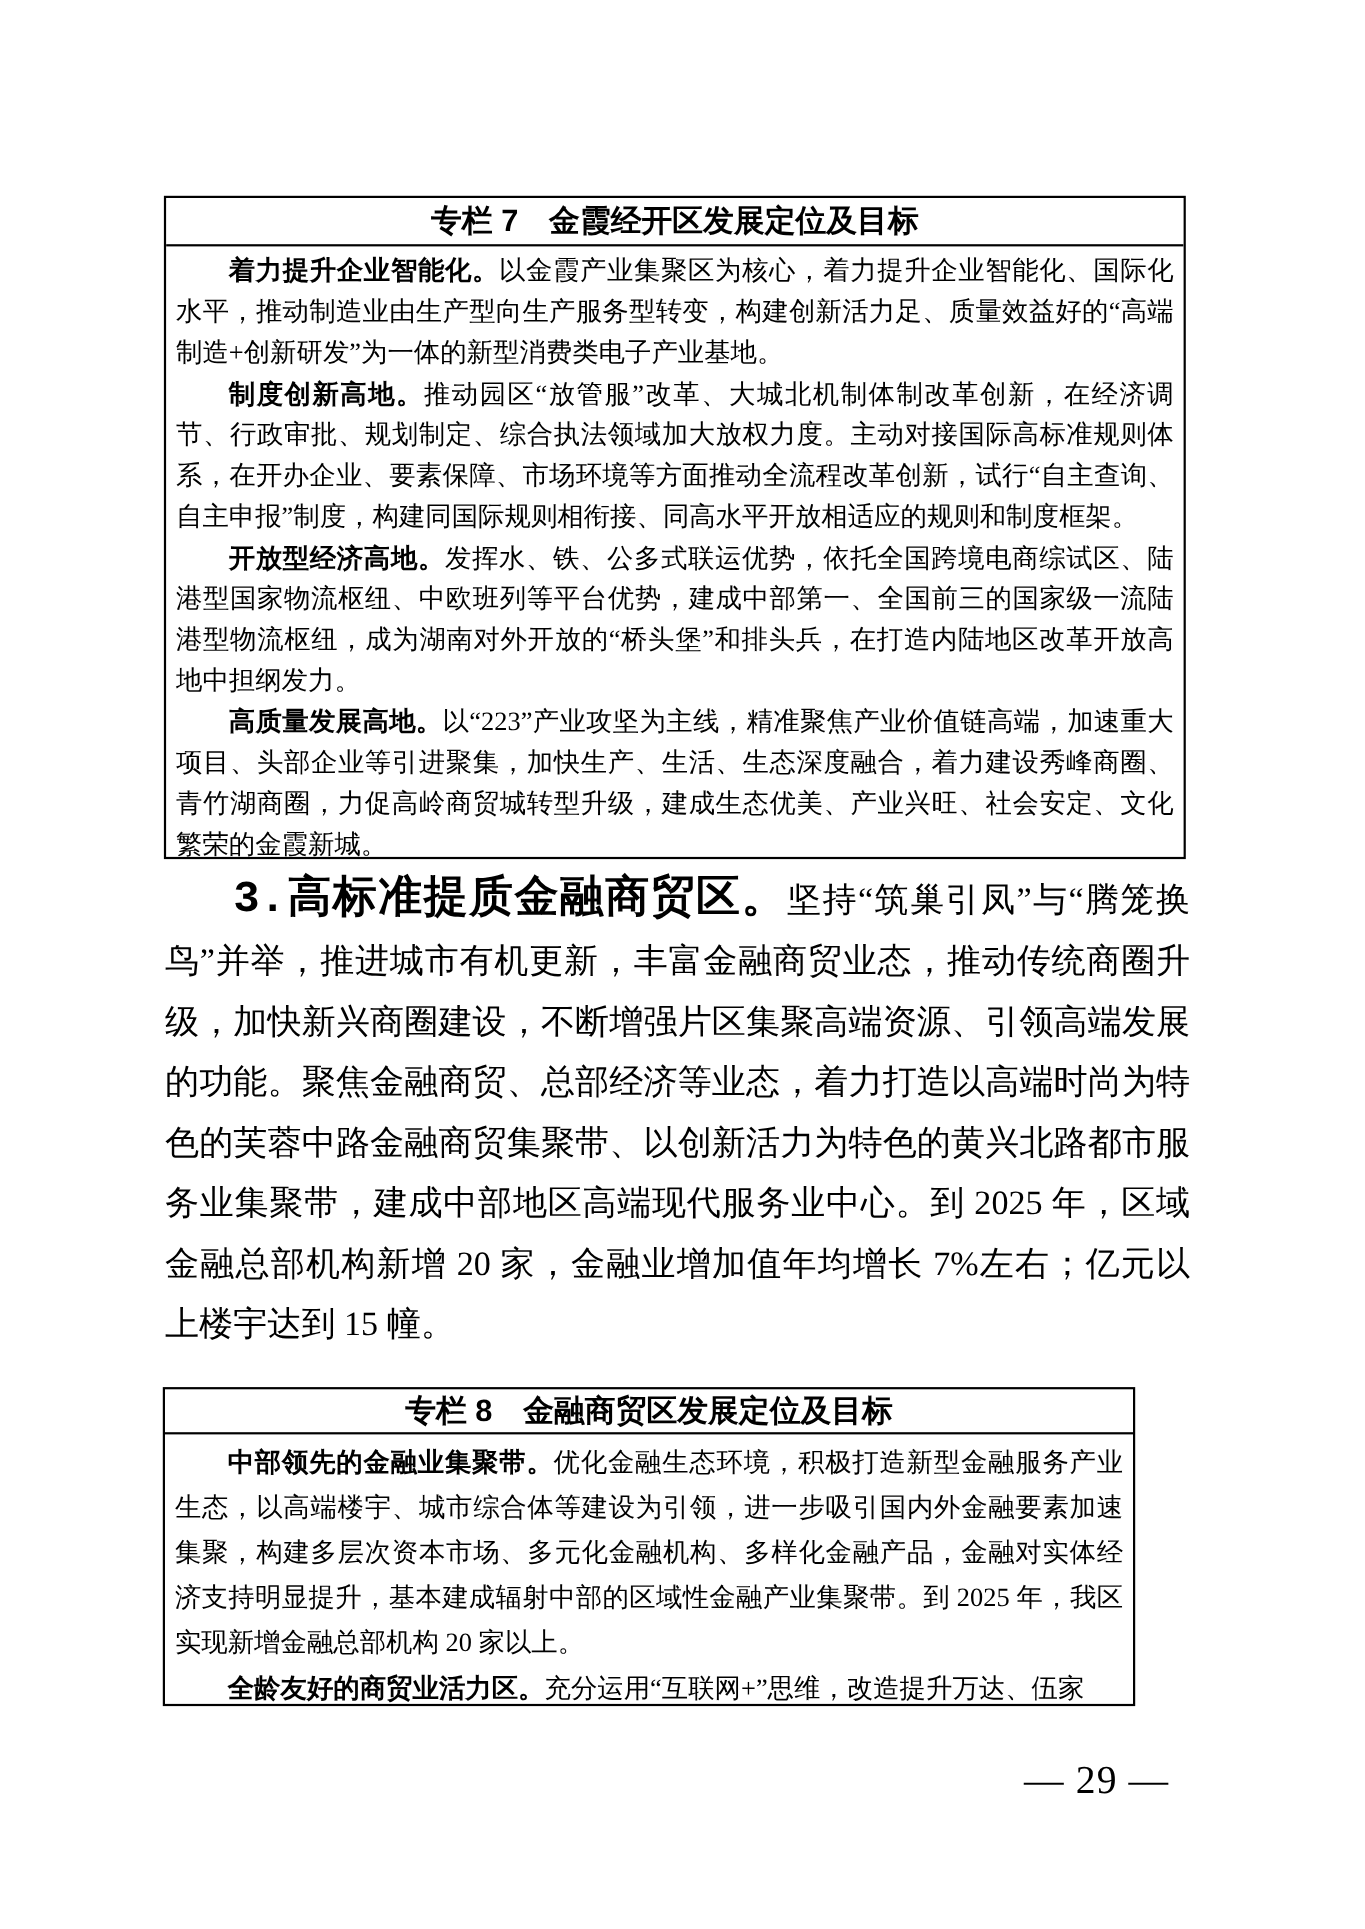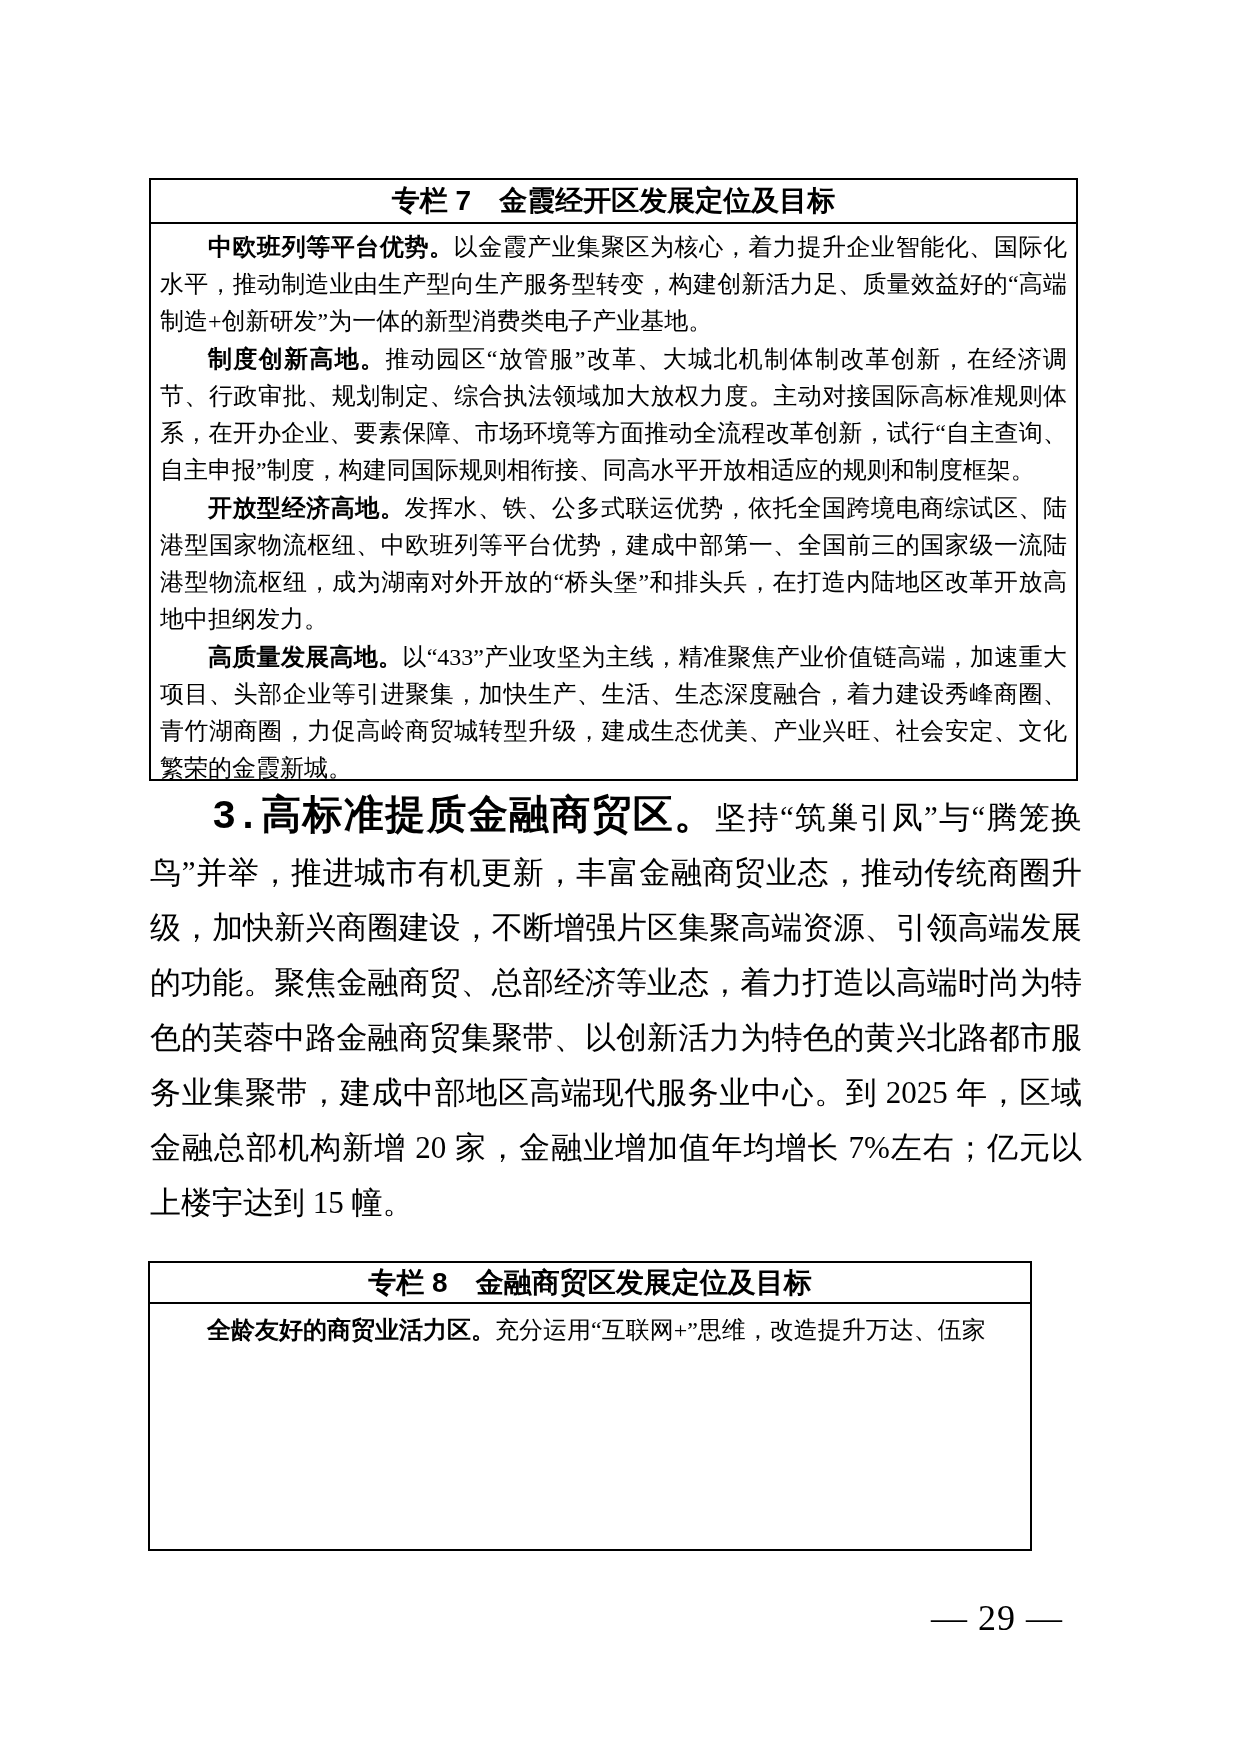--- a/index.html
+++ b/index.html
@@ -66,31 +66,32 @@
   }
 </style>
 </head>
 <body>
 
 <div class="page">
 
   <div class="callout box7">
     <div class="callout-title">专栏 7　金霞经开区发展定位及目标</div>
     <div class="callout-body">
-      <p><b class="lead">中欧班列等平台优势。</b><span>以金霞产业集聚区为核心，着力提升企业智能化、国际化水平，推动制造业由生产型向生产服务型转变，构建创新活力足、质量效益好的“高端制造+创新研发”为一体的新型消费类电子产业基地。</span></p>
+      <p><b class="lead">着力提升企业智能化。</b><span>以金霞产业集聚区为核心，着力提升企业智能化、国际化水平，推动制造业由生产型向生产服务型转变，构建创新活力足、质量效益好的“高端制造+创新研发”为一体的新型消费类电子产业基地。</span></p>
       <p><b class="lead">制度创新高地。</b><span>推动园区“放管服”改革、大城北机制体制改革创新，在经济调节、行政审批、规划制定、综合执法领域加大放权力度。主动对接国际高标准规则体系，在开办企业、要素保障、市场环境等方面推动全流程改革创新，试行“自主查询、自主申报”制度，构建同国际规则相衔接、同高水平开放相适应的规则和制度框架。</span></p>
       <p><b class="lead">开放型经济高地。</b><span>发挥水、铁、公多式联运优势，依托全国跨境电商综试区、陆港型国家物流枢纽、中欧班列等平台优势，建成中部第一、全国前三的国家级一流陆港型物流枢纽，成为湖南对外开放的“桥头堡”和排头兵，在打造内陆地区改革开放高地中担纲发力。</span></p>
-      <p><b class="lead">高质量发展高地。</b><span>以“433”产业攻坚为主线，精准聚焦产业价值链高端，加速重大项目、头部企业等引进聚集，加快生产、生活、生态深度融合，着力建设秀峰商圈、青竹湖商圈，力促高岭商贸城转型升级，建成生态优美、产业兴旺、社会安定、文化繁荣的金霞新城。</span></p>
+      <p><b class="lead">高质量发展高地。</b><span>以“223”产业攻坚为主线，精准聚焦产业价值链高端，加速重大项目、头部企业等引进聚集，加快生产、生活、生态深度融合，着力建设秀峰商圈、青竹湖商圈，力促高岭商贸城转型升级，建成生态优美、产业兴旺、社会安定、文化繁荣的金霞新城。</span></p>
     </div>
   </div>
 
   <p class="main-para"><b class="lead">3.高标准提质金融商贸区。</b><span>坚持“筑巢引凤”与“腾笼换鸟”并举，推进城市有机更新，丰富金融商贸业态，推动传统商圈升级，加快新兴商圈建设，不断增强片区集聚高端资源、引领高端发展的功能。聚焦金融商贸、总部经济等业态，着力打造以高端时尚为特色的芙蓉中路金融商贸集聚带、以创新活力为特色的黄兴北路都市服务业集聚带，建成中部地区高端现代服务业中心。到 2025 年，区域金融总部机构新增 20 家，金融业增加值年均增长 7%左右；亿元以上楼宇达到 15 幢。</span></p>
 
   <div class="callout box8">
     <div class="callout-title">专栏 8　金融商贸区发展定位及目标</div>
     <div class="callout-body">
+      <p><b class="lead">中部领先的金融业集聚带。</b><span>优化金融生态环境，积极打造新型金融服务产业生态，以高端楼宇、城市综合体等建设为引领，进一步吸引国内外金融要素加速集聚，构建多层次资本市场、多元化金融机构、多样化金融产品，金融对实体经济支持明显提升，基本建成辐射中部的区域性金融产业集聚带。到 2025 年，我区实现新增金融总部机构 20 家以上。</span></p>
       <p><b class="lead">全龄友好的商贸业活力区。</b><span>充分运用“互联网+”思维，改造提升万达、伍家</span></p>
     </div>
   </div>
 
   <div class="page-number">— 29 —</div>
 
 </div>
 
 </body></html>

